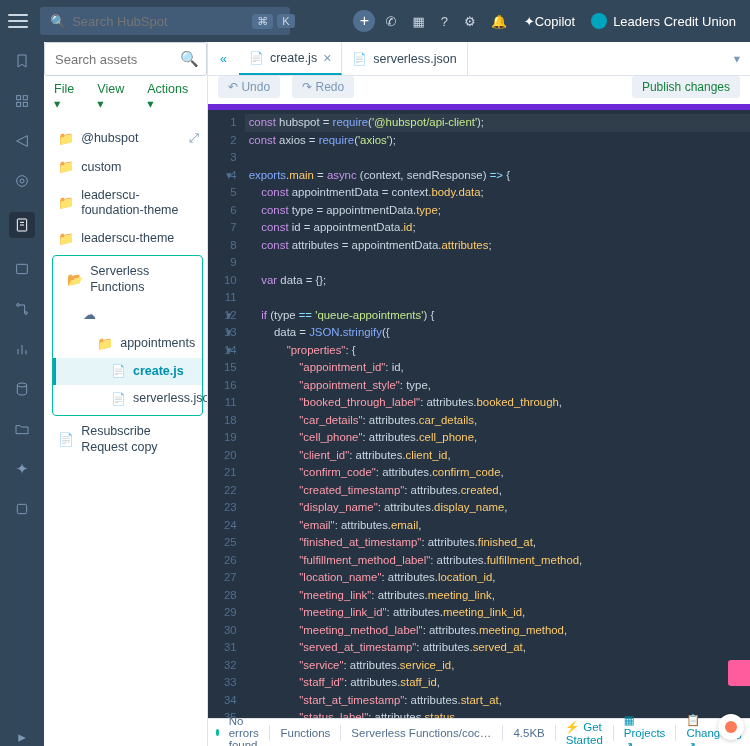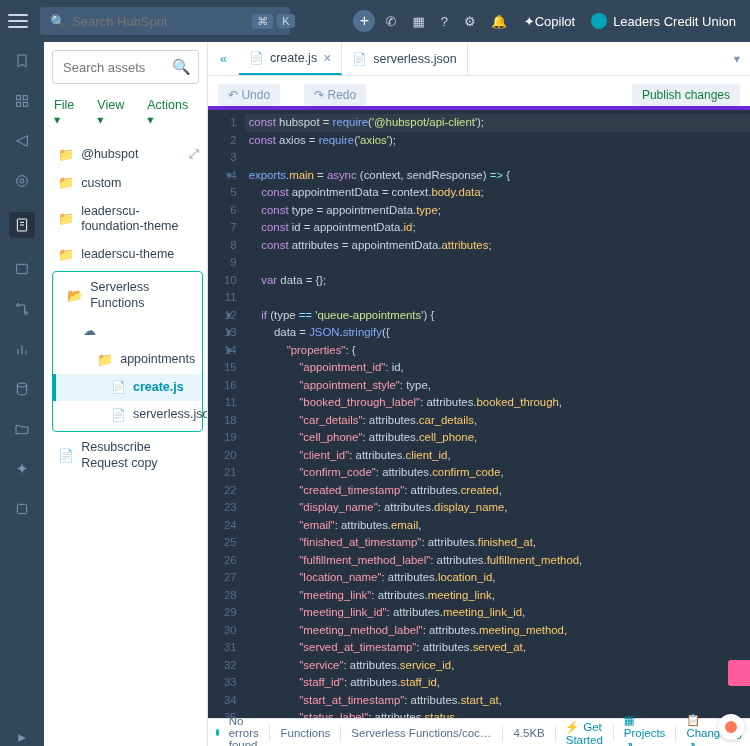--- a/index.html
+++ b/index.html
@@ -17,41 +17,41 @@
 .org{color:#fff;display:flex;align-items:center;gap:6px}
 .org-icon{width:16px;height:16px;border-radius:50%;background:#00a4bd}
 .body-row{display:flex;height:704px}
 .vnav{width:44px;background:#33475b;display:flex;flex-direction:column;align-items:center;padding-top:10px;gap:22px;color:#7c98b6}
 .vnav .ico{width:18px;height:18px;cursor:pointer;display:flex;align-items:center;justify-content:center;font-size:15px}
 .vnav .ico svg{width:16px;height:16px;stroke:#7c98b6;fill:none;stroke-width:1.5}
 .vnav .active svg{stroke:#fff}
 .vnav .active{background:#253342;border-radius:4px;padding:4px;width:26px;height:26px}
 .vnav .spacer{flex:1}
 .sidebar{width:164px;background:#fff;border-right:1px solid #dfe3eb;display:flex;flex-direction:column;font-size:12.5px;color:#33475b}
-.side-search{margin:8px;position:relative}
+.side-search{margin:0;position:relative}
 .side-search input{width:100%;height:34px;border:1px solid #cbd6e2;border-radius:3px;padding:0 28px 0 10px;font-size:13px}
 .side-search .mag{position:absolute;right:8px;top:8px;color:#00a4bd;font-size:15px}
 .side-menus{display:flex;gap:14px;padding:6px 10px 10px;font-size:12.5px}
 .side-menus span{color:#15803d;cursor:pointer}
 .tree{padding:4px 0;overflow:auto;flex:1}
 .tree-item{display:flex;align-items:center;padding:6px 8px 6px 14px;gap:7px;cursor:pointer;color:#33475b;line-height:1.25}
 .tree-item.indent1{padding-left:30px}
 .tree-item.indent2{padding-left:44px}
 .tree-item.indent3{padding-left:58px}
 .tree-item.sel{color:#0091ae;background:#e5f5f8;border-left:3px solid #00a4bd;padding-left:55px}
 .highlight-box{border:1.5px solid #00bda5;border-radius:4px;margin:2px 4px 2px 8px;padding:2px 0}
 .folder-ico{color:#516f90;font-size:13px}
 .file-ico{color:#00a4bd;font-size:12px}
 .main{flex:1;display:flex;flex-direction:column;background:#fff;min-width:0}
 .tabbar{height:34px;display:flex;align-items:center;border-bottom:1px solid #dfe3eb;font-size:12.5px;color:#33475b}
 .collapse-btn{padding:0 12px;color:#00a4bd;cursor:pointer}
 .tab{display:flex;align-items:center;height:100%;padding:0 10px;border-right:1px solid #dfe3eb;gap:6px;cursor:pointer}
 .tab.active{border-bottom:2px solid #00a4bd}
 .tab .x{color:#7c98b6;font-size:14px}
-.actionbar{height:34px;display:flex;align-items:flex-end;padding:0 10px;gap:24px;border-bottom:4px solid #6d28d9;font-size:12px;color:#7c98b6}
+.actionbar{height:34px;display:flex;align-items:flex-start;padding:0 10px;gap:12px;border-bottom:6px solid #6d28d9;font-size:12px;color:#7c98b6}
 .ab-btn{background:#eaf0f6;border-radius:3px;padding:4px 10px;color:#7c98b6;cursor:pointer}
 .publish{margin-left:auto;color:#15803d}
 .editor{flex:1;background:#253342;display:flex;font-family:Menlo,Consolas,monospace;font-size:11.4px;overflow:auto;line-height:17.5px}
 .gutter{background:#253342;color:#516f90;text-align:right;padding:4px 8px 4px 16px;user-select:none}
 .gutter .fold-arrow{color:#516f90;position:absolute;left:2px}
 .gutter div{position:relative}
 .code{padding:4px 0;color:#cbd6e2;white-space:pre;flex:1}
 .code .ln{padding-left:4px}
 .k{color:#c792ea}.s{color:#c3e88d}.v{color:#82aaff}.p{color:#89ddff}.o{color:#ffcb6b}.i{color:#cbd6e2}.c{color:#ff9cac}
 .cursor-line{background:rgba(255,255,255,.05)}

